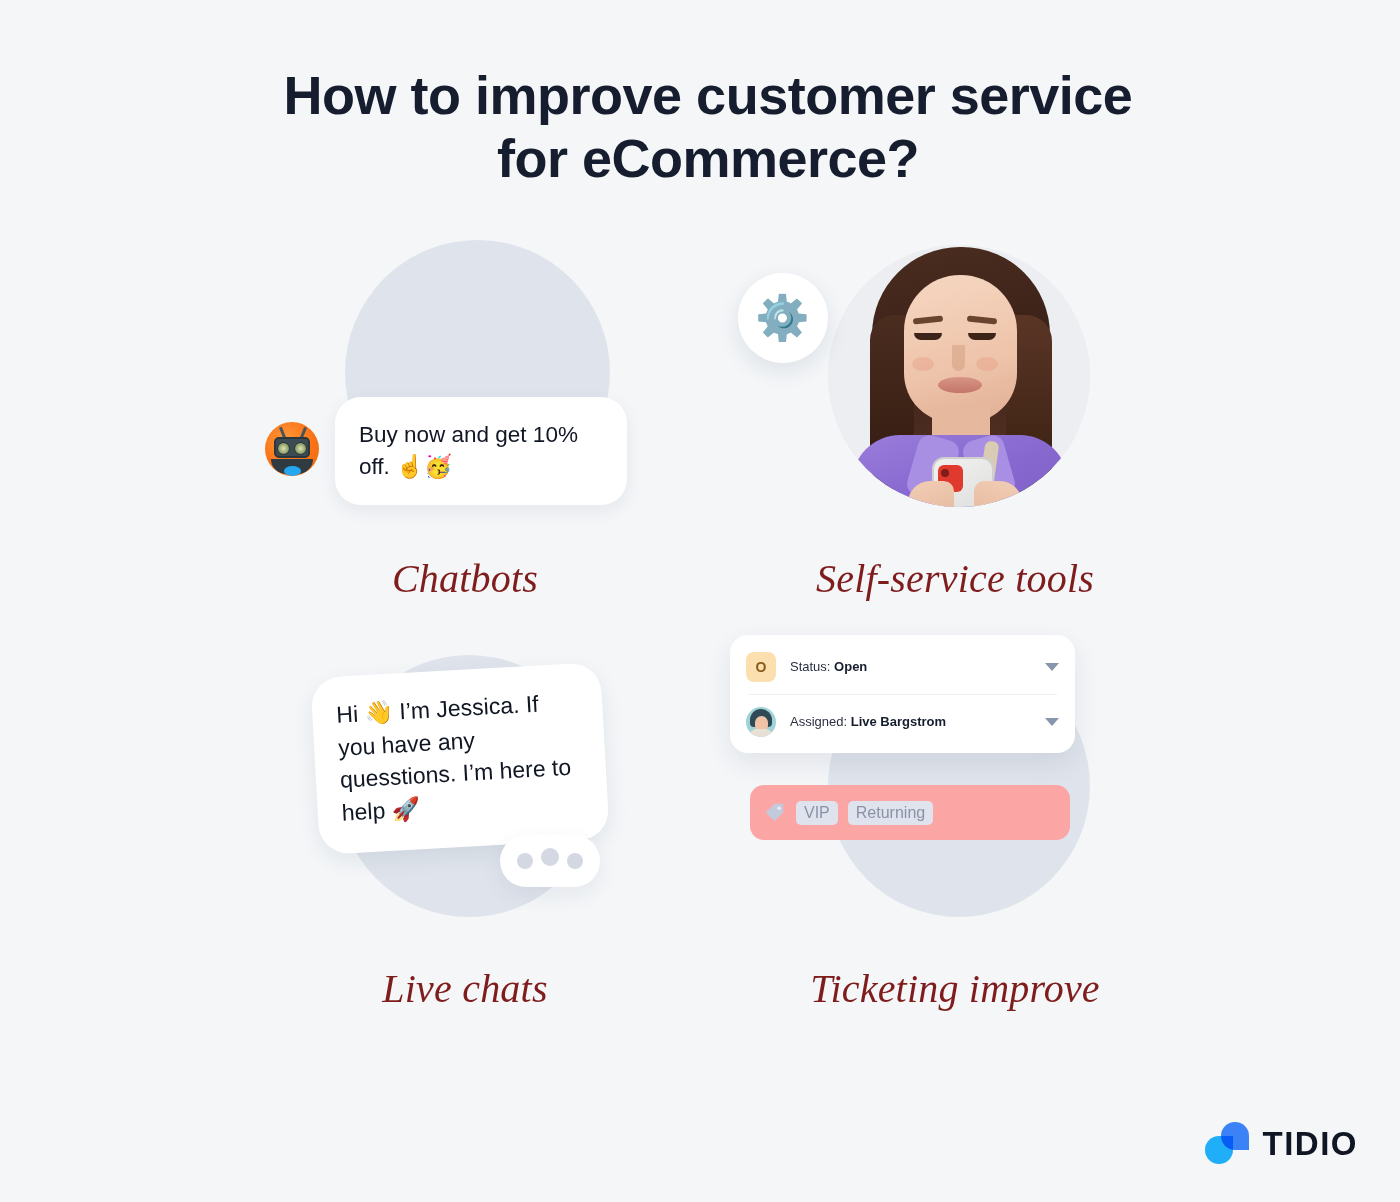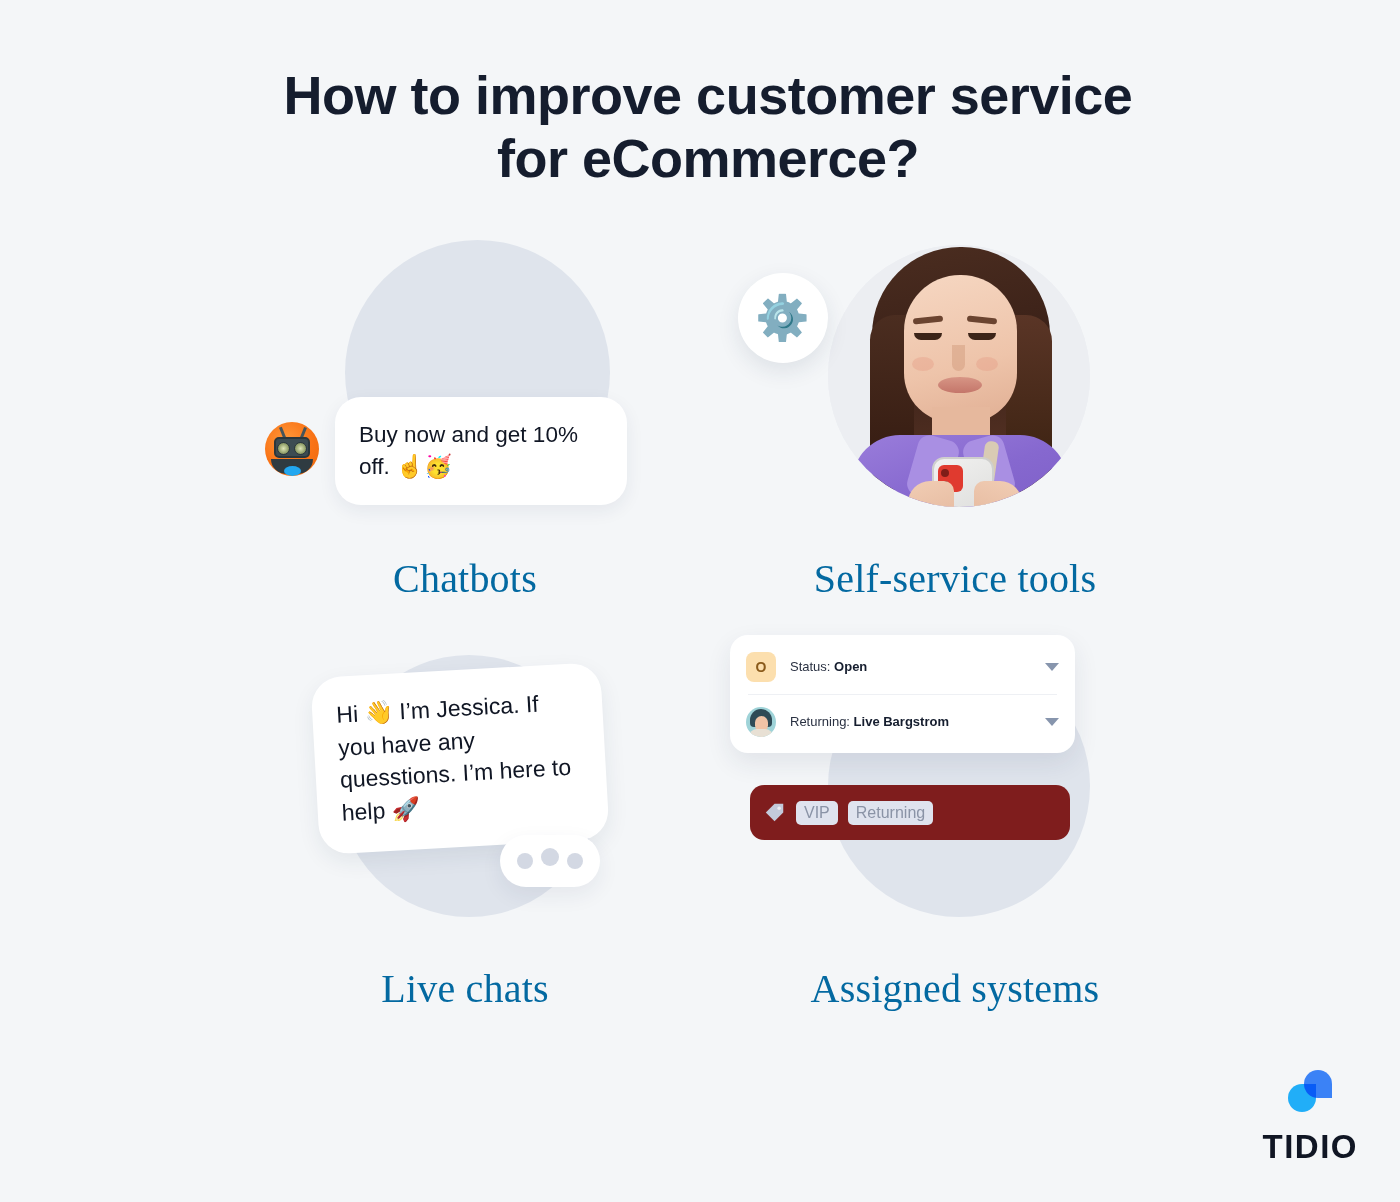--- a/index.html
+++ b/index.html
@@ -53,22 +53,23 @@
   }
   .blob-light { background: #eceef2; }
 
   .caption {
     position: absolute;
     width: 450px;
     left: 0;
     text-align: center;
     font-family: "Liberation Serif", serif;
     font-size: 40px;
-    color: #0369a1;
+    color: #7f1d1d;
     letter-spacing: 0.2px;
+    font-style: italic;
   }
 
   
   .bubble {
     position: absolute;
     background: #ffffff;
     border-radius: 26px;
     box-shadow: 0 6px 18px rgba(30, 45, 80, 0.07);
     font-family: "Liberation Sans", sans-serif;
     color: #101624;
@@ -323,21 +324,21 @@
     border-radius: 50%;
     background: #d3d8e3;
   }
   .typing-dot.mid { width: 18px; height: 18px; margin-bottom: 9px; }
 
   
   .tags-card {
     position: absolute;
     left: 20px; top: 150px;
     width: 320px; height: 55px;
-    background: #7f1d1d;
+    background: #fca5a5;
     border-radius: 14px;
     display: flex;
     align-items: center;
     padding: 0 14px;
     gap: 10px;
   }
   .tag-icon { width: 22px; height: 22px; }
   .chip {
     background: #dfe3ee;
     color: #8a93a6;
@@ -413,21 +414,20 @@
   }
 
   
   .logo {
     position: absolute;
     right: 42px;
     bottom: 36px;
     display: flex;
     align-items: center;
     gap: 14px;
-    flex-direction: column;
   }
   .logo-mark { position: relative; width: 44px; height: 44px; }
   .logo-shape-back {
     position: absolute; right: 0; top: 0;
     width: 28px; height: 28px;
     background: #3b82f6;
     border-radius: 14px 14px 0 14px;
   }
   .logo-shape-front {
     position: absolute; left: 0; bottom: 2px;
@@ -542,27 +542,27 @@
         <span class="caret"></span>
       </div>
 
 
       <div class="ticket-row">
         <span class="icon-assigned">
           <span class="ia-hair"></span>
           <span class="ia-face"></span>
           <span class="ia-body"></span>
         </span>
-        <span class="ticket-label"><span>Returning: </span><b>Live Bargstrom</b></span>
+        <span class="ticket-label"><span>Assigned: </span><b>Live Bargstrom</b></span>
         <span class="caret"></span>
       </div>
 
     </div>
 
-    <div class="caption" style="top:330px;">Assigned systems</div>
+    <div class="caption" style="top:330px;">Ticketing improve</div>
   </div>
 
 </div>
 
 <div class="logo">
   <span class="logo-mark">
     <span class="logo-shape-back"></span>
     <span class="logo-shape-front"></span>
   </span>
   <span class="logo-text">TIDIO</span>

